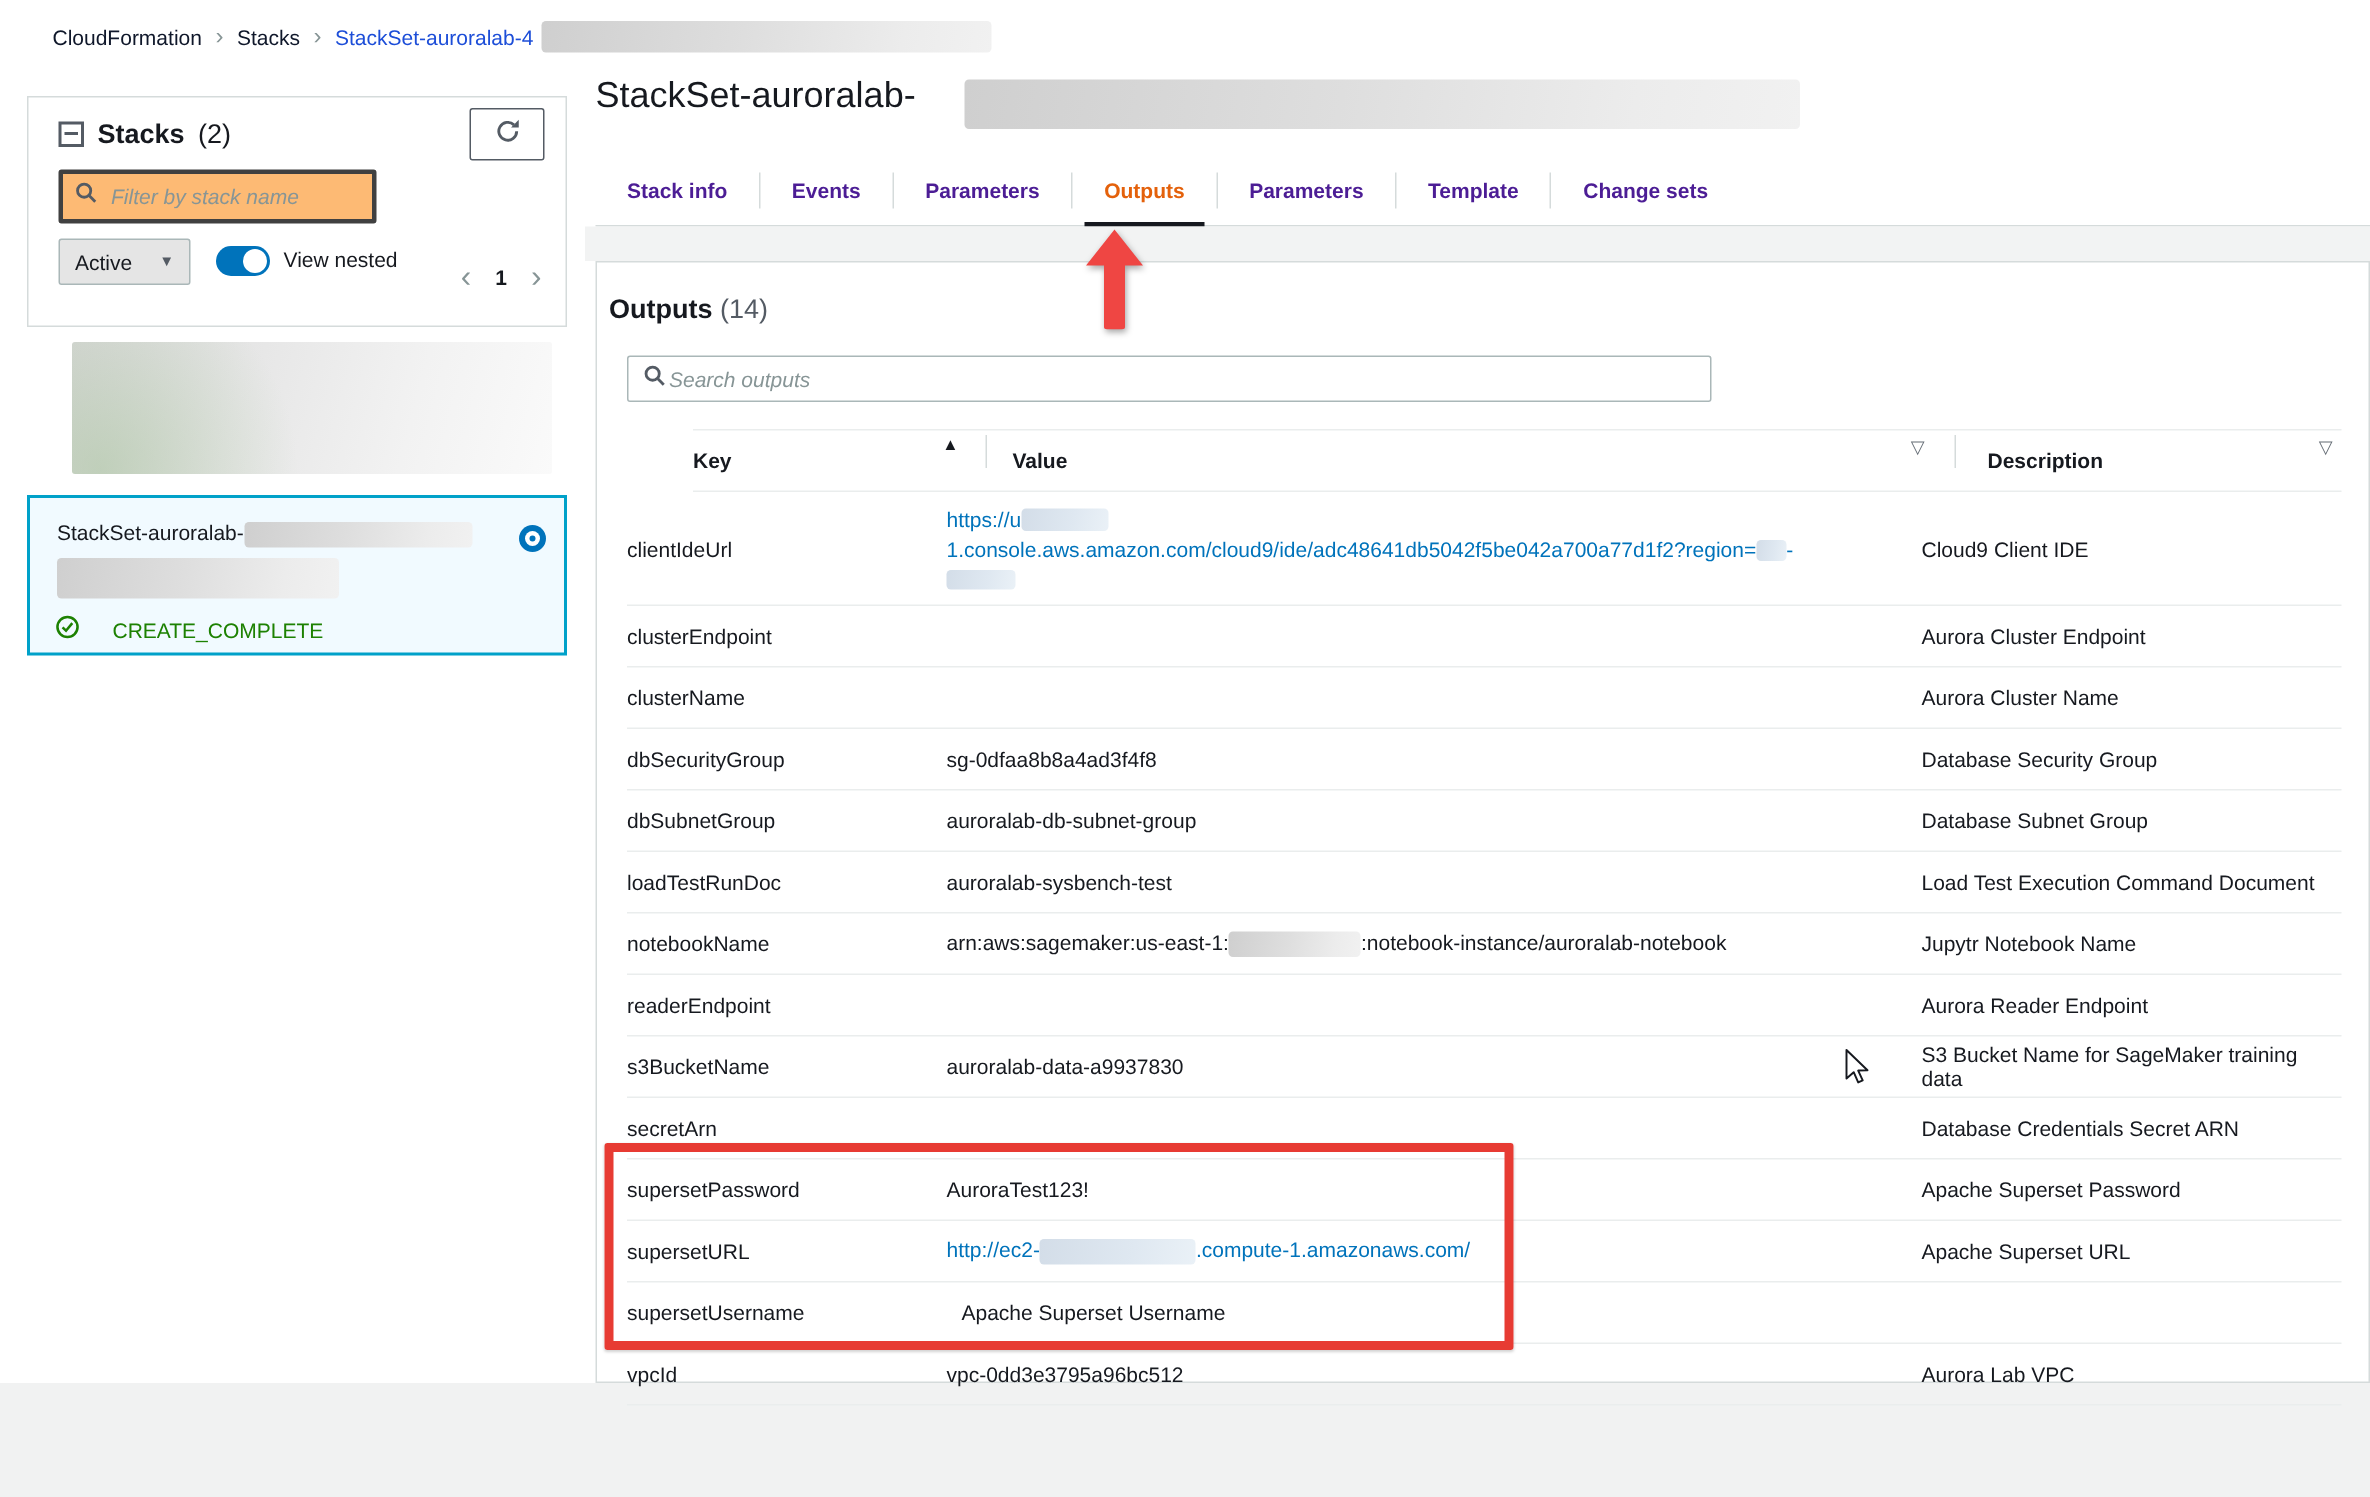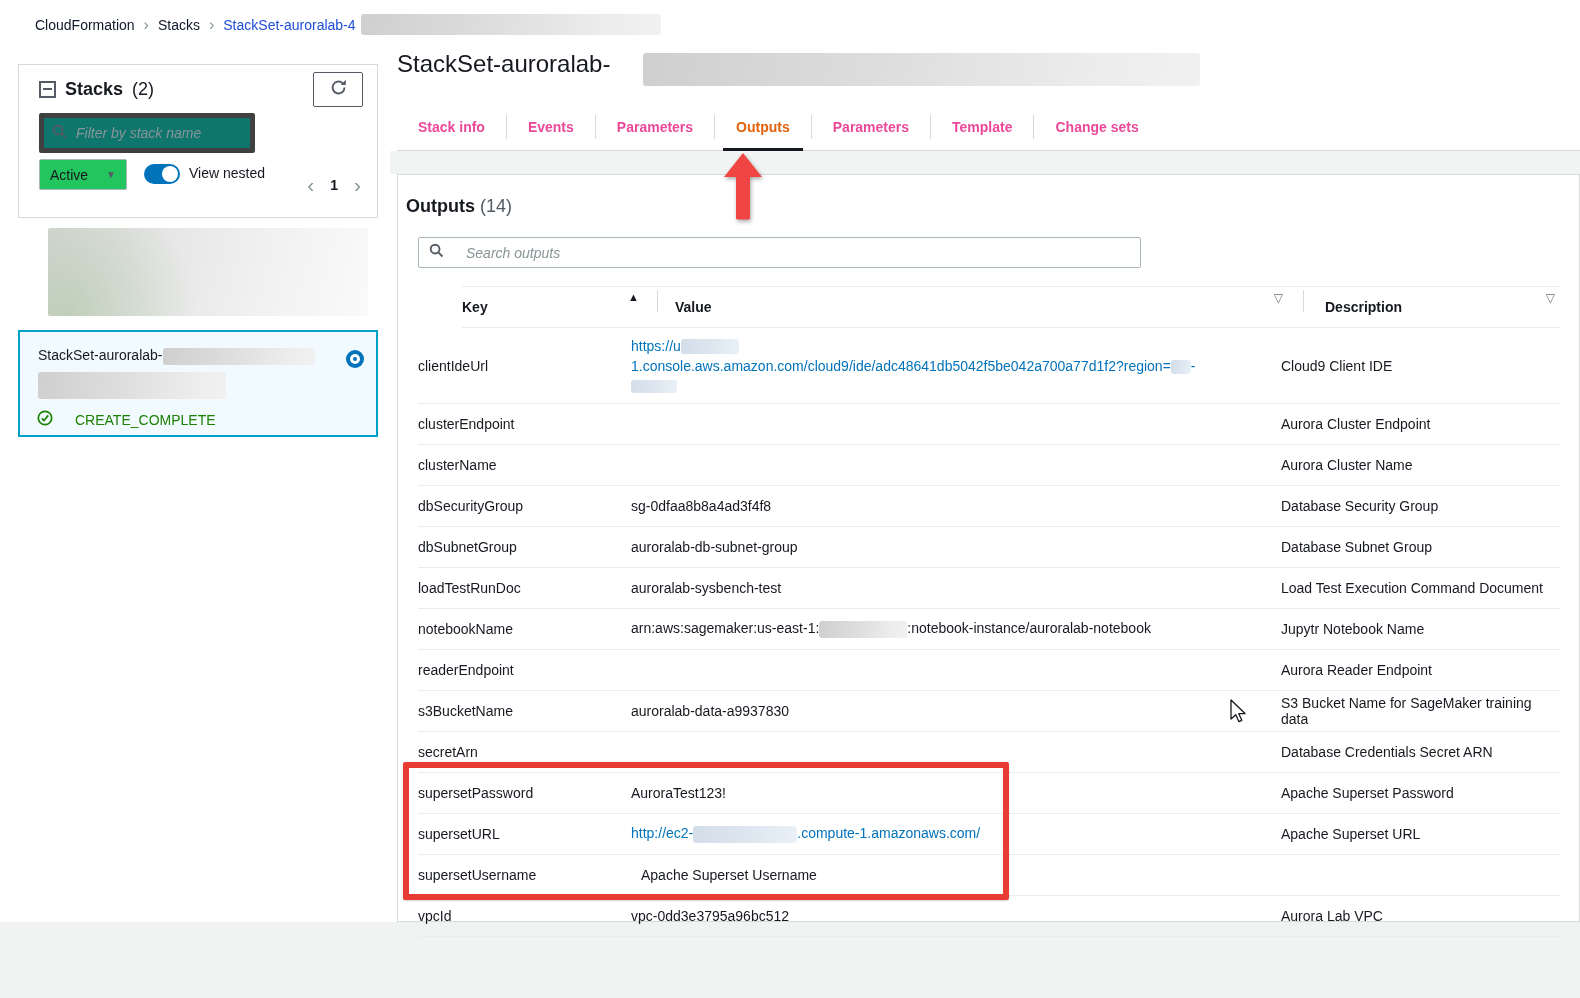--- a/index.html
+++ b/index.html
@@ -16,26 +16,26 @@
   .crumb-cur{color:#1d4ed8;}
   
   .side-card{left:18px;top:64px;width:360px;height:154px;background:#fff;border:1px solid #d5dbdb;box-sizing:border-box;}
   .side-head{position:absolute;left:20px;top:14px;display:flex;align-items:center;gap:9px;}
   .collapse-box{width:13px;height:13px;border:2px solid #545b64;position:relative;cursor:pointer;}
   .collapse-box::after{content:"";position:absolute;left:2px;right:2px;top:5px;height:2px;background:#545b64;}
   .side-title{font-size:18px;font-weight:bold;}
   .side-count{font-size:18px;font-weight:400;color:#16191f;}
   .refresh-btn{position:absolute;right:14px;top:7px;width:48px;height:33px;border:1px solid #545b64;border-radius:2px;
                background:#fff;display:flex;align-items:center;justify-content:center;cursor:pointer;}
-  .filter-box{position:absolute;left:20px;top:48px;width:190px;height:30px;border:5px solid #404040;border-radius:2px;
-              display:flex;align-items:center;padding:0 8px;background:#0f766e;box-sizing:content-box;}
+  .filter-box{position:absolute;left:20px;top:48px;width:190px;height:30px;border:3px solid #404040;border-radius:2px;
+              display:flex;align-items:center;padding:0 8px;background:#fdba74;box-sizing:content-box;}
   .filter-box input{border:none;outline:none;flex:1;font-size:14px;margin-left:7px;font-family:inherit;color:#16191f;background:transparent;}
   .filter-box input::placeholder{font-style:italic;color:#879596;}
   .select-box{position:absolute;left:20px;top:94px;width:88px;height:31px;border:1px solid #aab7b8;border-radius:2px;
-              display:flex;align-items:center;justify-content:space-between;padding:0 10px;font-size:14px;cursor:pointer;box-sizing:border-box;background:#22c55e;}
+              display:flex;align-items:center;justify-content:space-between;padding:0 10px;font-size:14px;cursor:pointer;box-sizing:border-box;background:#e5e5e5;}
   .select-box .tri{color:#545b64;font-size:10px;}
   .toggle{position:absolute;left:125px;top:99px;width:36px;height:20px;border-radius:10px;background:#0073bb;cursor:pointer;}
   .toggle::after{content:"";position:absolute;right:2px;top:2px;width:16px;height:16px;border-radius:50%;background:#fff;}
   .toggle-label{position:absolute;left:170px;top:100px;font-size:14px;}
   .pager{position:absolute;right:16px;top:112px;display:flex;align-items:center;gap:16px;font-size:14px;}
   .pager .chev{color:#879596;font-size:21px;line-height:14px;cursor:pointer;}
   .pager .pg{font-weight:bold;}
   .stack-blur{left:48px;top:228px;width:320px;height:88px;border-radius:2px;
      background:radial-gradient(circle at 6% 96%, rgba(168,196,158,.55), rgba(168,196,158,0) 42%),
                 linear-gradient(105deg,#d8d8d8 0%,#e6e6e6 35%,#f2f2f2 70%,#fafafa 100%);}
@@ -43,33 +43,33 @@
   .stack-name{position:absolute;left:18px;top:15px;font-size:14px;white-space:nowrap;}
   .stack-rd2{position:absolute;left:18px;top:40px;width:188px;height:27px;}
   .stack-status{position:absolute;left:17px;top:78px;display:flex;align-items:center;gap:22px;color:#1d8102;font-size:14px;}
   .radio{position:absolute;right:12px;top:18px;width:18px;height:18px;border-radius:50%;background:#0073bb;cursor:pointer;}
   .radio::after{content:"";position:absolute;left:4px;top:4px;width:10px;height:10px;border-radius:50%;background:#fff;}
   .radio::before{content:"";position:absolute;left:7px;top:7px;width:4px;height:4px;border-radius:50%;background:#0073bb;z-index:1;}
   
   .page-title{left:397px;top:50px;font-size:24px;font-weight:500;}
   .title-rd{left:643px;top:53px;width:557px;height:33px;}
   .tabs{left:397px;top:104px;width:1183px;height:47px;display:flex;align-items:center;border-bottom:1px solid #d5dbdb;box-sizing:border-box;}
-  .tab{padding:0 21px;font-size:14px;font-weight:bold;color:#ec4899;cursor:pointer;position:relative;height:100%;display:flex;align-items:center;}
+  .tab{padding:0 21px;font-size:14px;font-weight:bold;color:#4c1d95;cursor:pointer;position:relative;height:100%;display:flex;align-items:center;}
   .tabsep{width:1px;height:24px;background:#d5dbdb;}
   .tab.active{color:#e4610b;}
   .tab.active::after{content:"";position:absolute;left:8px;right:8px;bottom:-1px;height:3px;background:#16191f;}
   .gray-strip{left:390px;top:151px;width:1190px;height:23px;background:#f2f3f3;}
   .bottom-gray{left:0;top:922px;width:1580px;height:76px;background:#f1f2f2;}
   .main-card{left:397px;top:174px;width:1183px;height:748px;background:#fff;border:1px solid #d5dbdb;box-sizing:border-box;}
   .out-head{position:absolute;left:8px;top:21px;font-size:18px;}
   .out-head b{font-weight:bold;}
   .out-count{color:#545b64;font-weight:400;}
   .search-box{position:absolute;left:20px;top:62px;width:723px;height:31px;border:1px solid #aab7b8;border-radius:2px;
               display:flex;align-items:center;padding:0 10px;box-sizing:border-box;background:#fff;}
-  .search-box input{border:none;outline:none;flex:1;font-size:14px;margin-left:20px;font-family:inherit;color:#16191f;background:transparent;}
+  .search-box input{border:none;outline:none;flex:1;font-size:14px;margin-left:0;font-family:inherit;color:#16191f;background:transparent;}
   .search-box input::placeholder{font-style:italic;color:#879596;}
   
   .tbl{position:absolute;left:20px;top:111px;width:1143px;}
   .thead{display:flex;align-items:center;height:40px;border-top:1px solid #eaeded;border-bottom:1px solid #eaeded;font-weight:bold;font-size:14px;margin-left:44px;}
   .c-key{width:213px;flex:none;position:relative;}
   .c-val{width:640px;flex:none;position:relative;}
   .c-desc{flex:1;padding-left:10px;position:relative;}
   .thead .c-key::after,.thead .c-val::after{content:"";position:absolute;top:-9px;height:22px;width:1px;background:#d5dbdb;}
   .thead .c-key::after{right:17px;}
   .thead .c-val::after{right:11px;}

